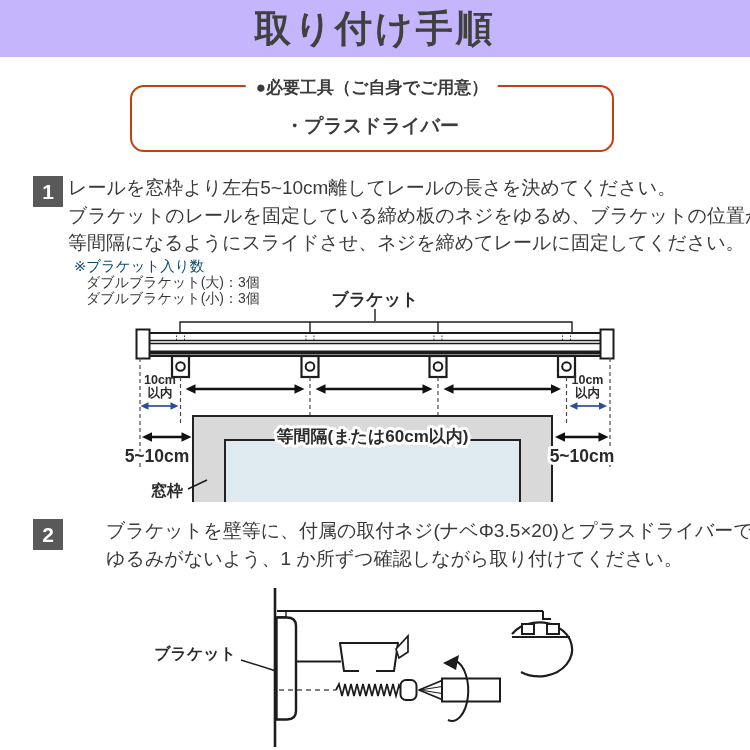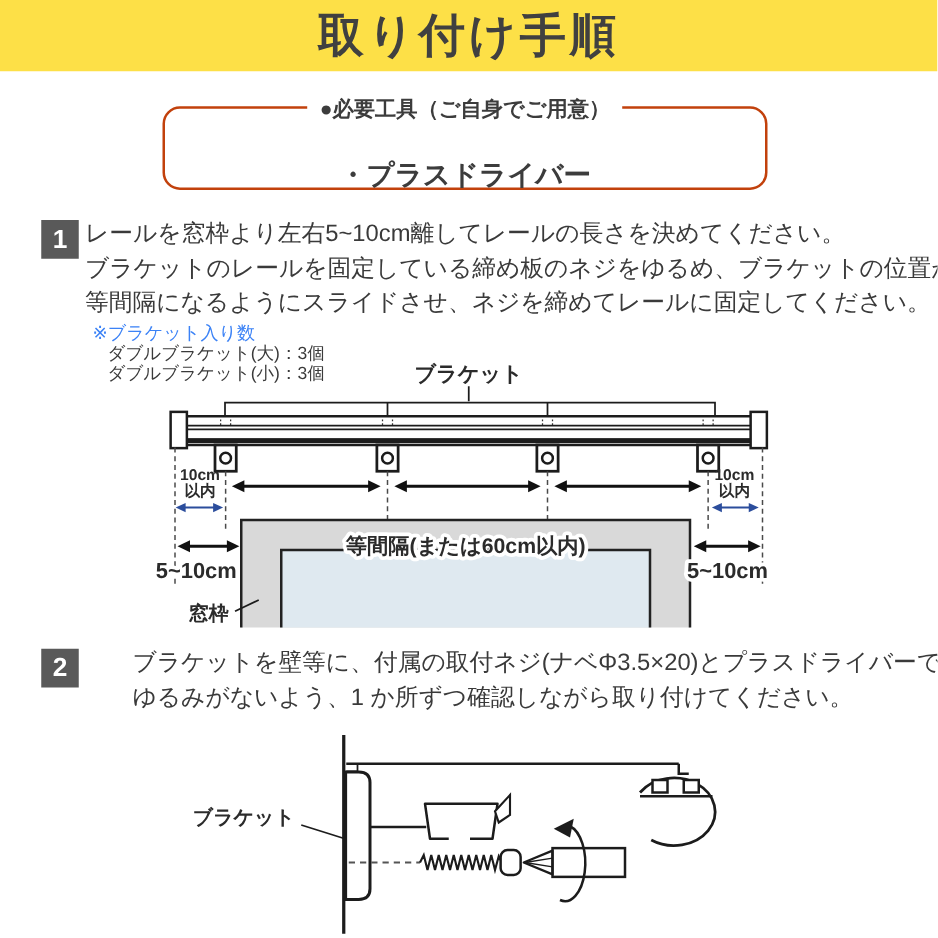--- a/index.html
+++ b/index.html
@@ -3,36 +3,36 @@
 <meta charset="utf-8">
 <style>
   html,body{margin:0;padding:0;}
   body{
     width:750px;height:750px;position:relative;background:#ffffff;
     font-family:"Liberation Sans","DejaVu Sans",sans-serif;
     color:#3c3c3c;overflow:hidden;
   }
   .abs{position:absolute;}
   
-  .header{left:0;top:0;width:750px;height:57px;background:#fde047;
+  .header{left:0;top:0;width:750px;height:57px;background:#c4b5fd;
     display:flex;align-items:center;justify-content:center;}
   .header .title{font-size:37px;font-weight:bold;letter-spacing:3px;color:#404040;}
   
   .tools-box{left:130px;top:85px;width:480px;height:63px;
     border:2px solid #c2410c;border-radius:14px;background:#fff;}
   .tools-heading{position:absolute;top:-11px;left:50%;transform:translateX(-50%);
     background:#fff;padding:0 10px;font-size:17px;font-weight:bold;white-space:nowrap;color:#3c3c3c;}
-  .tools-items{display:flex;justify-content:center;gap:32px;margin-top:38px;
-    font-size:22px;font-weight:bold;color:#3c3c3c;white-space:nowrap;align-items:flex-end;}
+  .tools-items{display:flex;justify-content:center;gap:32px;margin-top:26px;
+    font-size:19px;font-weight:bold;color:#3c3c3c;white-space:nowrap;align-items:flex-end;}
   
   .step-badge{width:30px;height:31px;background:#595959;color:#fff;
     display:flex;align-items:center;justify-content:center;
     font-size:21px;font-weight:bold;}
   .step-text{font-size:19px;line-height:27.5px;font-weight:500;color:#3a3a3a;white-space:nowrap;}
-  .note-head{font-size:14.5px;font-weight:500;color:#3b82f6;}
+  .note-head{font-size:14.5px;font-weight:500;color:#0c4a6e;}
   .note-items{font-size:14px;line-height:15.5px;color:#3a3a3a;white-space:nowrap;}
   
   svg{position:absolute;left:0;}
   .ln{stroke:#1c1c1c;fill:none;}
   .thick{stroke-width:2;}
   .fillw{fill:#ffffff;}
   .dashed{stroke:#4a4a4a;stroke-width:1.2;stroke-dasharray:4 3;fill:none;}
   .dotted{stroke:#333;stroke-width:1;stroke-dasharray:1.5 1.6;fill:none;}
   .arrow-ln{stroke:#111;stroke-width:2.4;fill:none;}
   .arrow-hd{fill:#111;stroke:none;}

